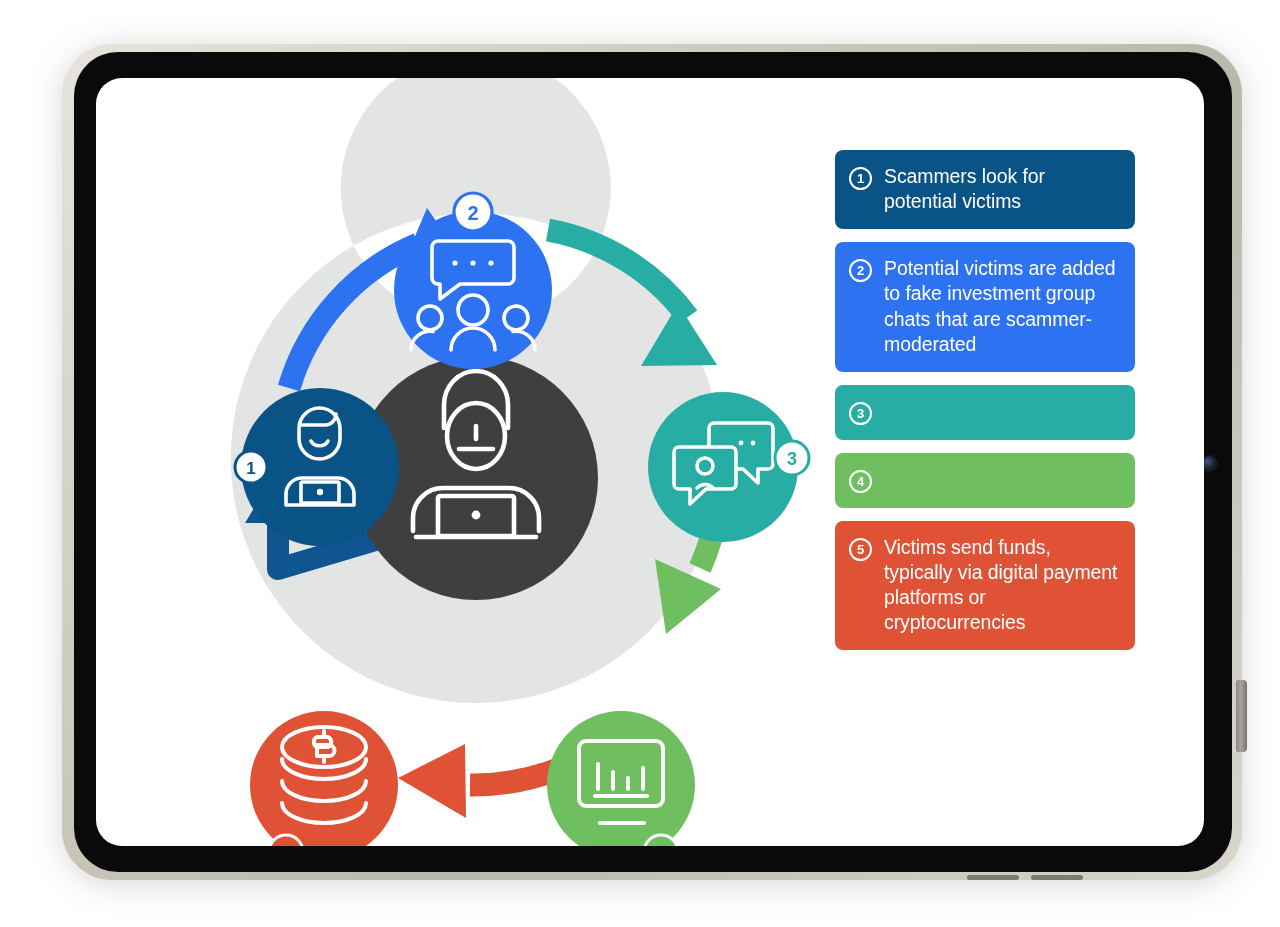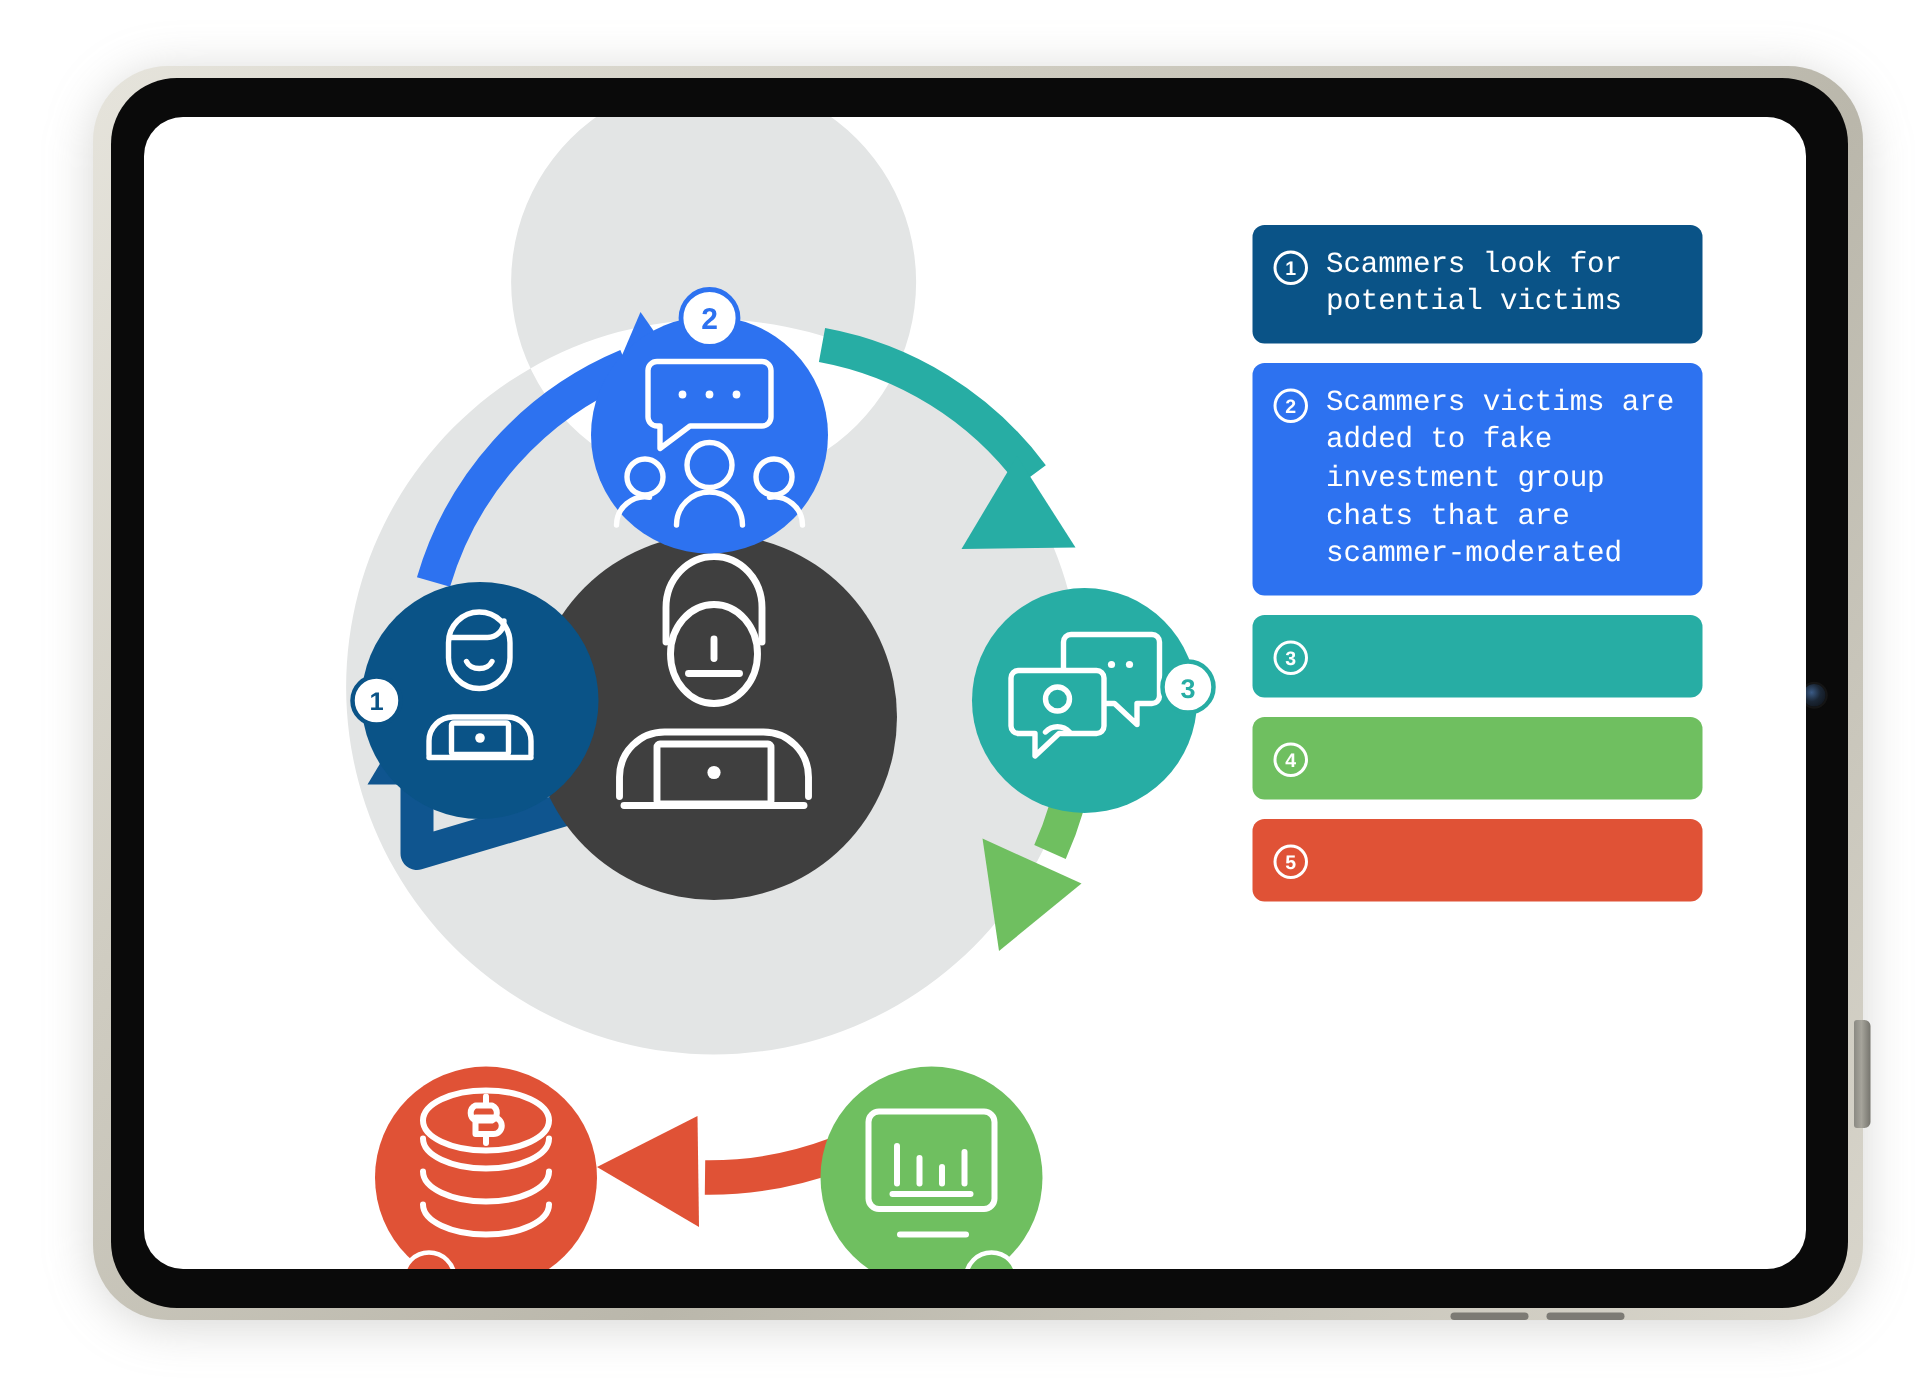--- a/index.html
+++ b/index.html
@@ -137,21 +137,20 @@
     font-size: 13px;
     font-weight: 700;
     line-height: 1;
     margin-top: 3px;
     box-sizing: border-box;
   }
   .legend-text {
     font-size: 19.5px;
     line-height: 1.29;
     letter-spacing: -0.1px;
-    font-family: Liberation Mono, monospace;
   }
 </style>
 </head>
 <body>
 
 <div id="stage">
 
   <div class="tablet-shadow"></div>
   <div class="tablet-outer"></div>
   <div class="tablet-bezel"></div>
@@ -338,31 +337,32 @@
 
     <div class="legend">
 
       <div class="legend-item" style="background:#0a5387;">
         <div class="legend-badge" style="color:#ffffff;">1</div>
         <div class="legend-text">Scammers look for potential victims</div>
       </div>
 
       <div class="legend-item" style="background:#2d72f0;">
         <div class="legend-badge" style="color:#ffffff;">2</div>
-        <div class="legend-text">Scammers victims are added to fake investment group chats that are scammer-moderated</div>
+        <div class="legend-text">Potential victims are added to fake investment group chats that are scammer-moderated</div>
       </div>
 
       <div class="legend-item" style="background:#27ada4;">
         <div class="legend-badge" style="color:#ffffff;">3</div>
       </div>
 
       <div class="legend-item" style="background:#6fbf60;">
         <div class="legend-badge" style="color:#ffffff;">4</div>
       </div>
 
       <div class="legend-item" style="background:#e05236;">
         <div class="legend-badge" style="color:#ffffff;">5</div>
+        <div class="legend-text">Victims send funds, typically via digital payment platforms or cryptocurrencies</div>
       </div>
 
     </div>
 
   </div>
 </div>
 
 </body></html>

